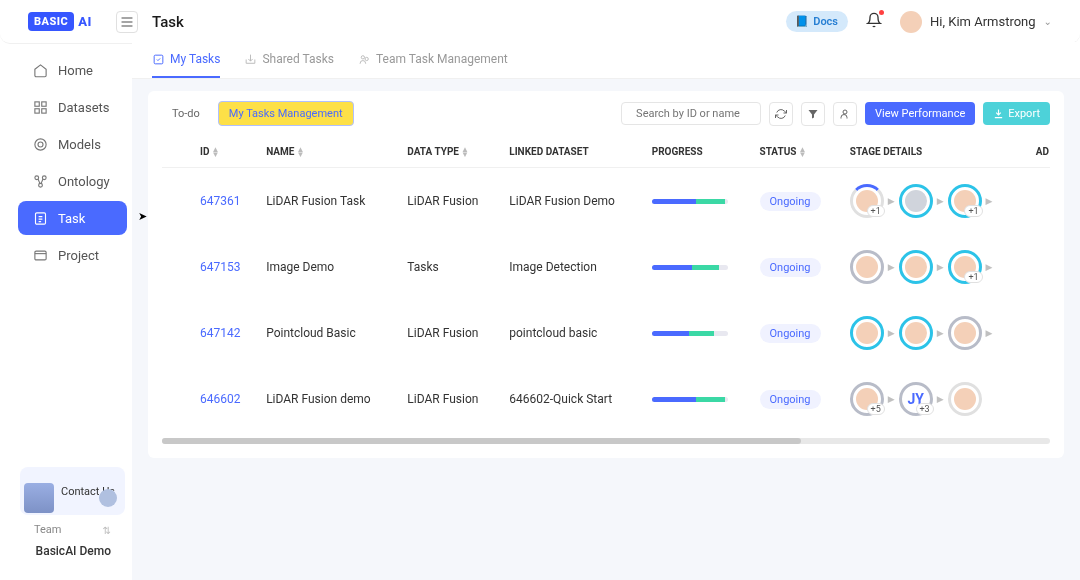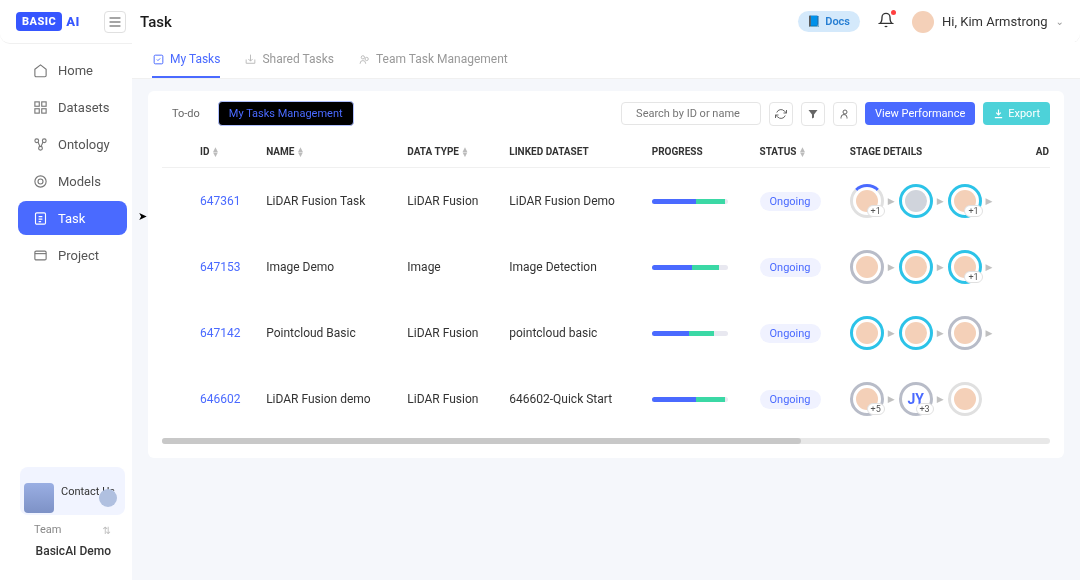--- a/index.html
+++ b/index.html
@@ -1,19 +1,19 @@
 <!DOCTYPE html>
 <html><head>
   <meta charset="utf-8">
   <style>
     * { margin: 0; padding: 0; box-sizing: border-box; font-family: -apple-system, BlinkMacSystemFont, "Segoe UI", Roboto, sans-serif; }
     body { background: #fff; width: 1080px; height: 580px; overflow: hidden; position: relative; }
 
     
-    .header { display: flex; align-items: center; height: 44px; padding: 0 16px; border-bottom: 1px solid #f0f0f0; border-radius: 10px; }
+    .header { display: flex; align-items: center; height: 44px; padding: 0 28px; border-bottom: 1px solid #f0f0f0; border-radius: 10px; }
     .logo { display: flex; align-items: center; gap: 4px; }
     .logo-box { background: #3656ff; color: #fff; font-weight: 800; font-size: 11px; padding: 3px 6px; border-radius: 4px; letter-spacing: 0.5px; }
     .logo-text { color: #3656ff; font-weight: 800; font-size: 13px; letter-spacing: 0.5px; }
     .collapse-btn { margin-left: 24px; width: 22px; height: 22px; border: 1px solid #e0e0e0; border-radius: 4px; display: flex; align-items: center; justify-content: center; cursor: pointer; }
     .page-title { margin-left: 14px; font-size: 15px; font-weight: 500; color: #1a1a1a; }
     .header-right { margin-left: auto; display: flex; align-items: center; gap: 18px; }
     .docs-badge { background: #d4e9fb; color: #277fd3; font-size: 11px; font-weight: 600; padding: 4px 10px; border-radius: 12px; display: flex; align-items: center; gap: 4px; }
     .bell { position: relative; font-size: 16px; color: #333; }
     .bell-dot { position: absolute; top: -2px; right: -2px; width: 5px; height: 5px; background: #ff4040; border-radius: 50%; }
     .user-greet { display: flex; align-items: center; gap: 8px; color: #333; font-size: 13px; }
@@ -36,21 +36,21 @@
     
     .main { position: absolute; left: 132px; top: 42px; right: 0; bottom: 0; background: #f5f7fb; overflow: hidden; }
     .tabs { display: flex; gap: 24px; padding: 0 20px; background: #fff; border-bottom: 1px solid #f0f0f0; }
     .tab { padding: 10px 0; font-size: 12px; color: #999; display: flex; align-items: center; gap: 5px; cursor: pointer; border-bottom: 2px solid transparent; }
     .tab.active { color: #4a6aff; border-bottom-color: #4a6aff; }
 
     .content-panel { margin: 12px 16px; background: #fff; border-radius: 6px; padding: 10px 14px 14px; }
     .panel-header { display: flex; align-items: center; gap: 8px; margin-bottom: 10px; }
     .pill { font-size: 11px; padding: 5px 10px; border-radius: 4px; cursor: pointer; }
     .pill-plain { color: #666; }
-    .pill-active { color: #4a6aff; border: 1px solid #b0c0ff; background: #000000; }
+    .pill-active { color: #4a6aff; border: 1px solid #b0c0ff; background: #fde047; }
     .spacer { flex: 1; }
     .search-box { display: flex; align-items: center; gap: 6px; border: 1px solid #e5e5e5; border-radius: 4px; padding: 4px 8px; width: 140px; }
     .search-box input { border: none; outline: none; font-size: 11px; flex: 1; background: transparent; }
     .icon-btn { width: 24px; height: 24px; border: 1px solid #e5e5e5; border-radius: 4px; display: flex; align-items: center; justify-content: center; cursor: pointer; color: #666; font-size: 11px; }
     .btn-primary { background: #4a6aff; color: #fff; font-size: 11px; padding: 5px 10px; border-radius: 4px; cursor: pointer; border: none; }
     .btn-export { background: #4dd2d9; color: #fff; font-size: 11px; padding: 5px 10px; border-radius: 4px; cursor: pointer; border: none; display: flex; align-items: center; gap: 4px; }
 
     
     .table-wrap { overflow-x: auto; }
     .table { width: 100%; border-collapse: collapse; min-width: 900px; }
@@ -128,36 +128,36 @@
             <rect x="14" y="3" width="7" height="7"></rect>
             <rect x="3" y="14" width="7" height="7"></rect>
             <rect x="14" y="14" width="7" height="7"></rect>
           </svg>
         </span>
         <span>Datasets</span>
       </div>
       <div class="nav-item">
         <span class="nav-icon">
           <svg width="15" height="15" viewBox="0 0 24 24" fill="none" stroke="#777" stroke-width="1.8">
+            <circle cx="12" cy="12" r="9"></circle>
+            <circle cx="12" cy="12" r="4"></circle>
+          </svg>
+        </span>
+        <span>Models</span>
+      </div>
+      <div class="nav-item">
+        <span class="nav-icon">
+          <svg width="15" height="15" viewBox="0 0 24 24" fill="none" stroke="#777" stroke-width="1.8">
             <circle cx="6" cy="6" r="3"></circle>
             <circle cx="18" cy="6" r="3"></circle>
             <circle cx="12" cy="18" r="3"></circle>
             <path d="M8 8l3 7M16 8l-3 7"></path>
           </svg>
         </span>
         <span>Ontology</span>
-      </div>
-      <div class="nav-item">
-        <span class="nav-icon">
-          <svg width="15" height="15" viewBox="0 0 24 24" fill="none" stroke="#777" stroke-width="1.8">
-            <circle cx="12" cy="12" r="9"></circle>
-            <circle cx="12" cy="12" r="4"></circle>
-          </svg>
-        </span>
-        <span>Models</span>
       </div>
       <div class="nav-item active">
         <span class="nav-icon">
           <svg width="15" height="15" viewBox="0 0 24 24" fill="none" stroke="#fff" stroke-width="1.8">
             <rect x="4" y="3" width="16" height="18" rx="2"></rect>
             <path d="M9 9h6M9 13h6M9 17h4"></path>
           </svg>
         </span>
         <span>Task</span>
       </div>
@@ -293,21 +293,21 @@
                   </div>
                   <span class="stage-arrow">▶</span>
                 </div>
               </td>
               <td><span class="admin-mini"></span></td>
             </tr>
             <tr>
               <td></td>
               <td><span class="id-link">647153</span></td>
               <td>Image Demo</td>
-              <td>Image</td>
+              <td>Tasks</td>
               <td>Image Detection</td>
               <td>
                 <div class="progress-bar">
                   <div class="progress-fill" style="width:88%"></div>
                 </div>
               </td>
               <td><span class="status-badge">Ongoing</span></td>
               <td>
                 <div class="stages">
                   <div class="stage-circle c-grey">

